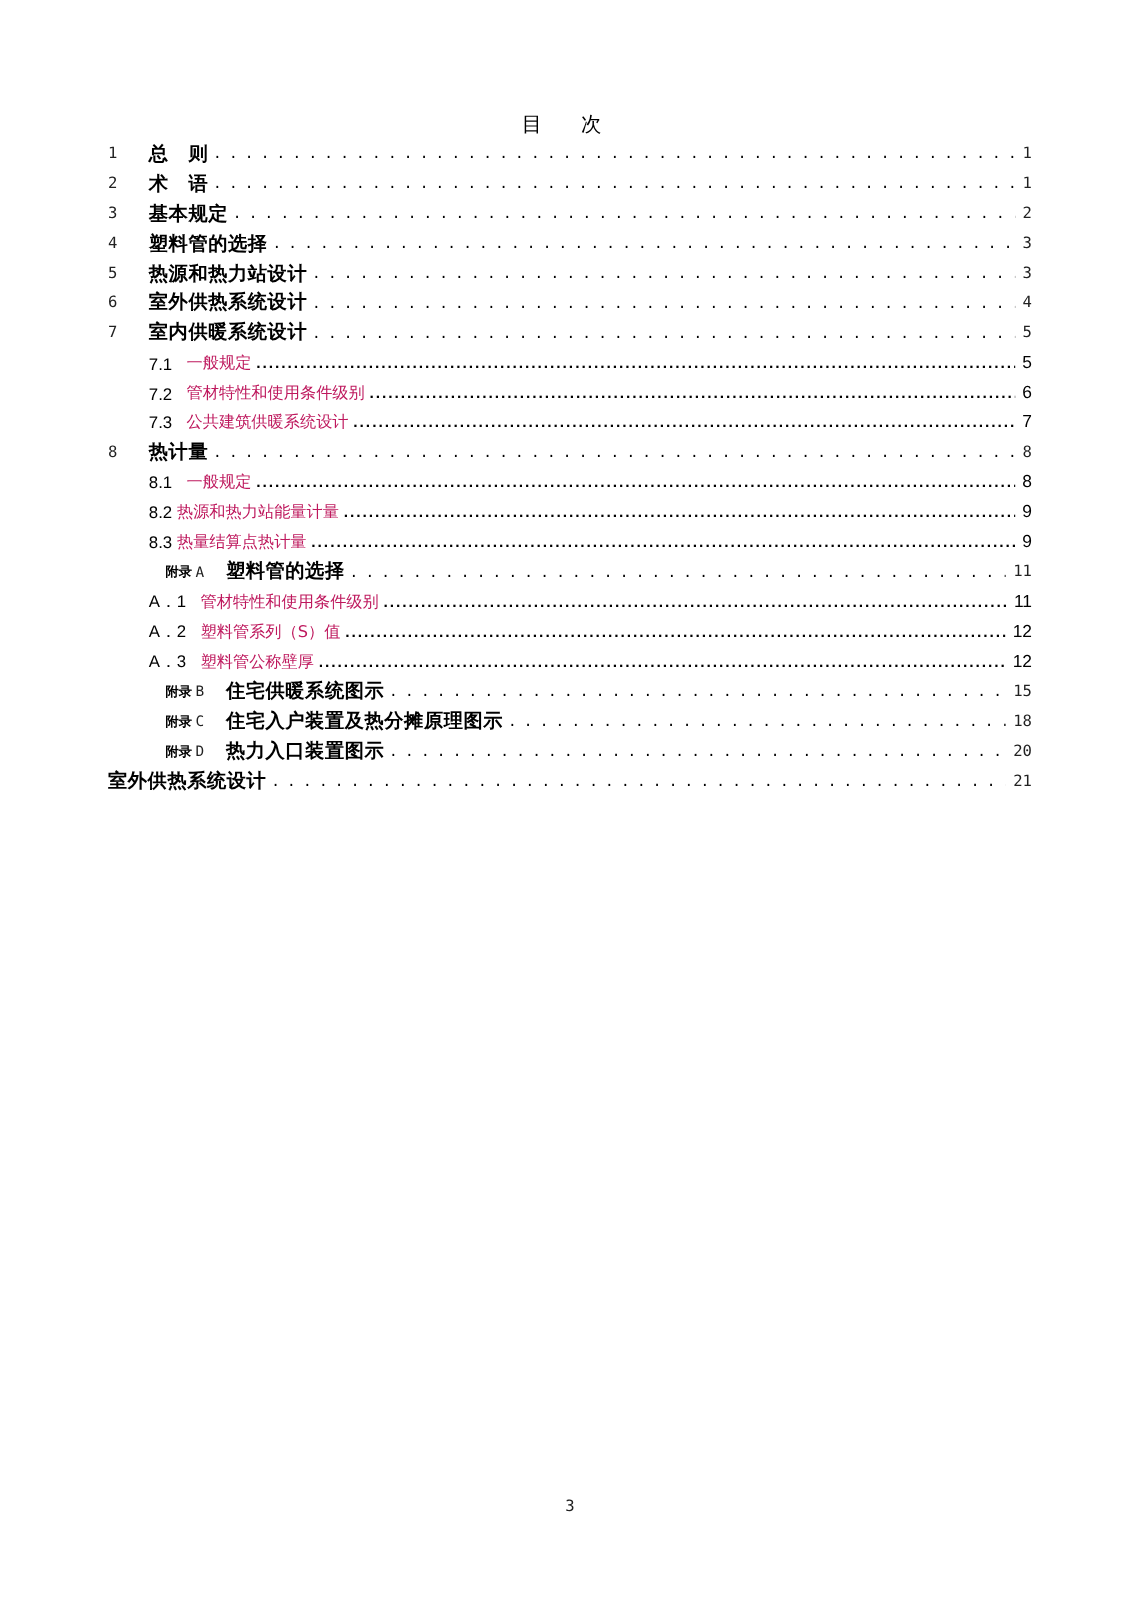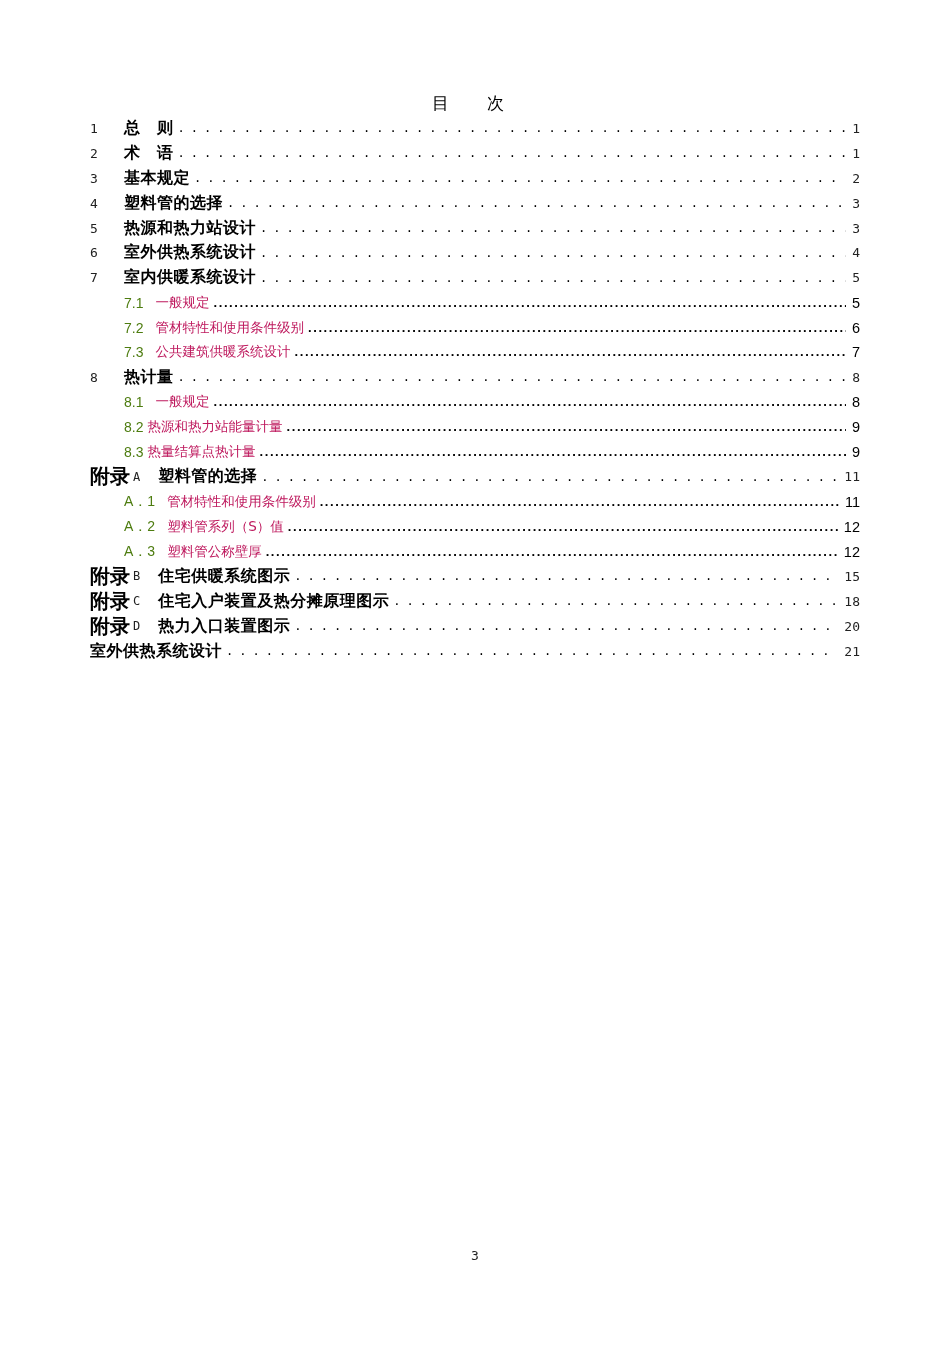--- a/index.html
+++ b/index.html
@@ -1,35 +1,35 @@
 <!DOCTYPE html>
 <html><head>
 <meta charset="utf-8">
 <style>
   html, body { margin: 0; padding: 0; background: #ffffff; }
   body { width: 950px; height: 1345px; position: relative; overflow: hidden; color: #000; }
   .page { position: absolute; left: 0; top: 0; width: 950px; height: 1345px; }
   .title {
     position: absolute; top: 92px; left: 0; width: 950px; text-align: center;
-    font-family: Liberation Mono, monospace; font-size: 17px; letter-spacing: 14px;
+    font-family: Liberation Serif, serif; font-size: 17px; letter-spacing: 14px;
   }
   .toc { position: absolute; left: 90px; top: 116px; width: 770px; }
   .row {
     position: relative; height: 24.9px; display: flex; align-items: center;
     white-space: nowrap; overflow: hidden;
   }
   .row.main { font-family: "DejaVu Sans", sans-serif; font-size: 16px; font-weight: bold; }
   .row.sub { font-family: "DejaVu Sans", sans-serif; font-size: 13.5px; padding-left: 34px; }
   .num { font-family: "DejaVu Sans Mono", monospace; font-weight: normal; font-size: 13px; color: #222; }
   .row.main .num { width: 34px; display: inline-block; flex: none; }
-  .row.sub .num { font-family: "Liberation Sans", sans-serif; font-size: 14px; color: #4d7c0f; margin-right: 12px; }
+  .row.sub .num { font-family: "Liberation Sans", sans-serif; font-size: 14px; color: #000000; margin-right: 12px; }
   .label { flex: none; }
   .row.main .label { letter-spacing: 0.5px; }
   .row.sub .label { font-weight: normal; color: #be185d; }
-  .appx { font-family: "DejaVu Sans", sans-serif; font-weight: bold; font-size: 20px; }
+  .appx { font-family: "DejaVu Sans", sans-serif; font-weight: bold; font-size: 11px; margin-left: 48px; }
   .appx-letter { font-family: "DejaVu Sans Mono", monospace; font-weight: normal; font-size: 12px; margin: 0 18px 0 3px; color:#222;}
   .leader { flex: 1 1 auto; overflow: hidden; margin: 0 6px 0 4px; position: relative; height: 14px; }
   .leader::before {
     content: ". . . . . . . . . . . . . . . . . . . . . . . . . . . . . . . . . . . . . . . . . . . . . . . . . . . . . . . . . . . . . . . . . . . . . . . . . . . . . . . . . . . . . . . . . . . . . . . . . . . . . . . . . . . . . . . . . . . . . . . . . . . . . . . .";
     position: absolute; left: 0; bottom: 0; white-space: nowrap;
     font-family: "DejaVu Sans Mono", monospace; font-weight: normal; font-size: 12px; letter-spacing: -0.6px; line-height: 14px;
   }
   .row.sub .leader::before {
     content: "................................................................................................................................................................................................................";
     font-family: "Liberation Sans", sans-serif; font-weight: bold; font-size: 13px; letter-spacing: 1.6px;

